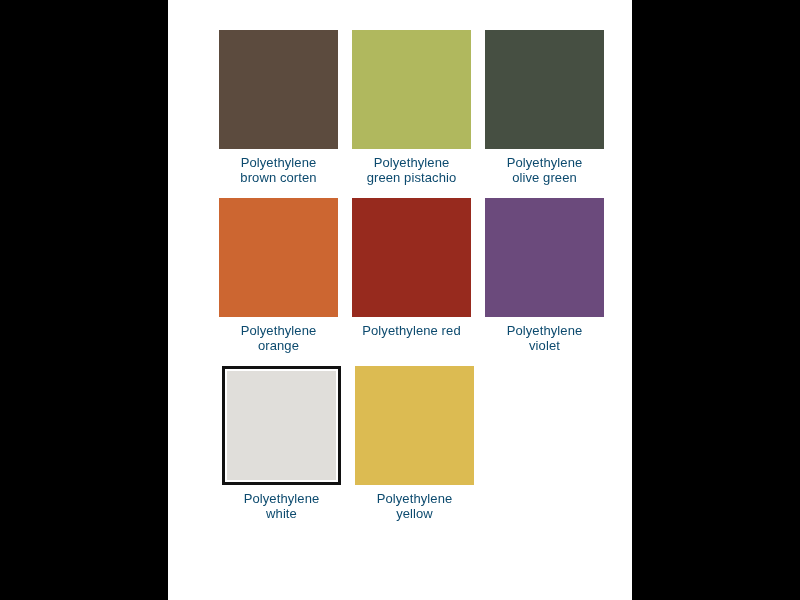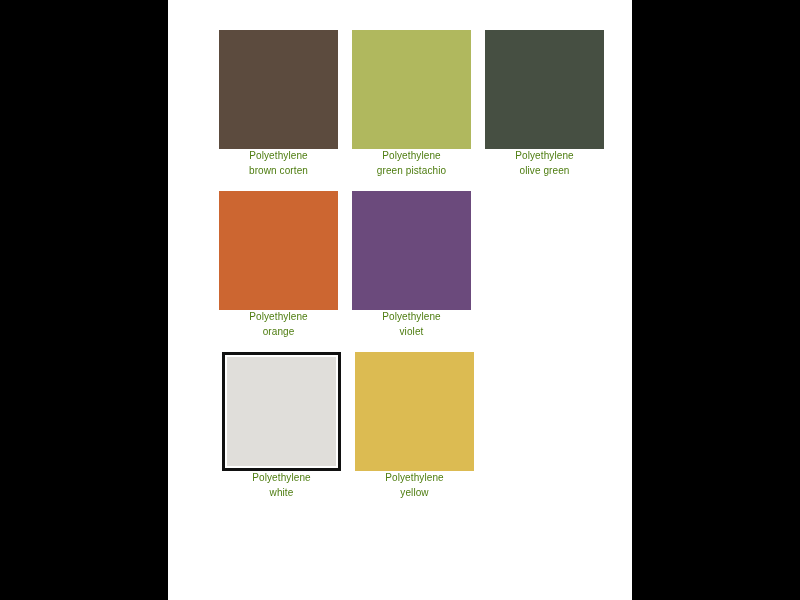--- a/index.html
+++ b/index.html
@@ -60,24 +60,24 @@
     height: 119px;
     box-sizing: border-box;
   }
 
   .swatch-chip.bordered {
     border: 3px solid #111111;
     box-shadow: inset 0 0 0 2px #ffffff;
   }
 
   .swatch-label {
-    margin-top: 0;
-    font-size: 10px;
+    margin-top: 7px;
+    font-size: 13px;
     line-height: 14.5px;
-    color: #4d7c0f;
+    color: #0c4a6e;
     text-align: center;
     letter-spacing: 0.1px;
     white-space: pre-line;
   }
 </style>
 </head>
 <body>
 
 <div class="stage" style="background-color: rgb(0, 0, 0);">
   <div class="page" style="background-color: rgb(255, 255, 255);">
@@ -101,20 +101,24 @@
         </div>
       </div>
 
       <div class="swatch-row row-2">
         <div class="swatch-cell">
           <div class="swatch-chip" style="background-color: rgb(204, 102, 49);"></div>
           <div class="swatch-label">Polyethylene
 orange</div>
         </div>
         <div class="swatch-cell">
+          <div class="swatch-chip" style="background-color: rgb(151, 42, 30);"></div>
+          <div class="swatch-label">Polyethylene red</div>
+        </div>
+        <div class="swatch-cell">
           <div class="swatch-chip" style="background-color: rgb(107, 74, 124);"></div>
           <div class="swatch-label">Polyethylene
 violet</div>
         </div>
       </div>
 
       <div class="swatch-row row-3">
         <div class="swatch-cell">
           <div class="swatch-chip bordered" style="background-color: rgb(224, 222, 218);"></div>
           <div class="swatch-label">Polyethylene

